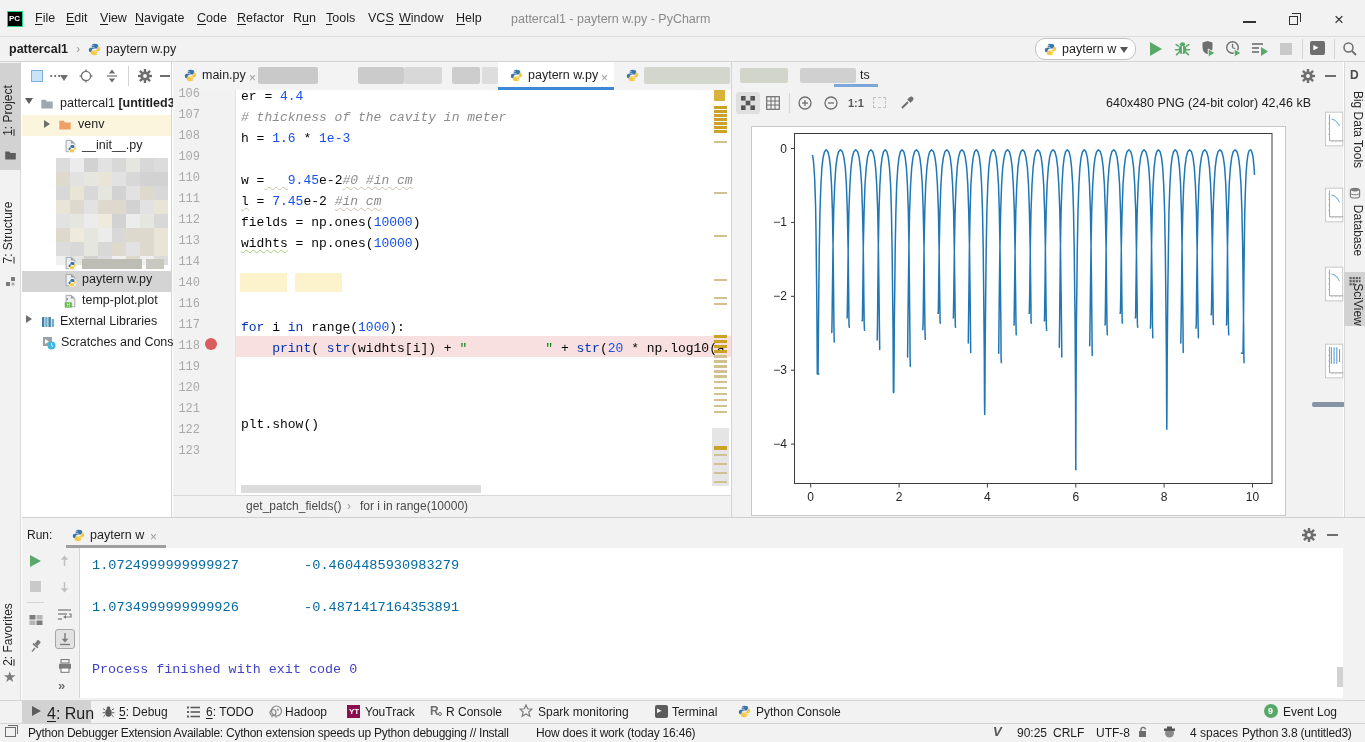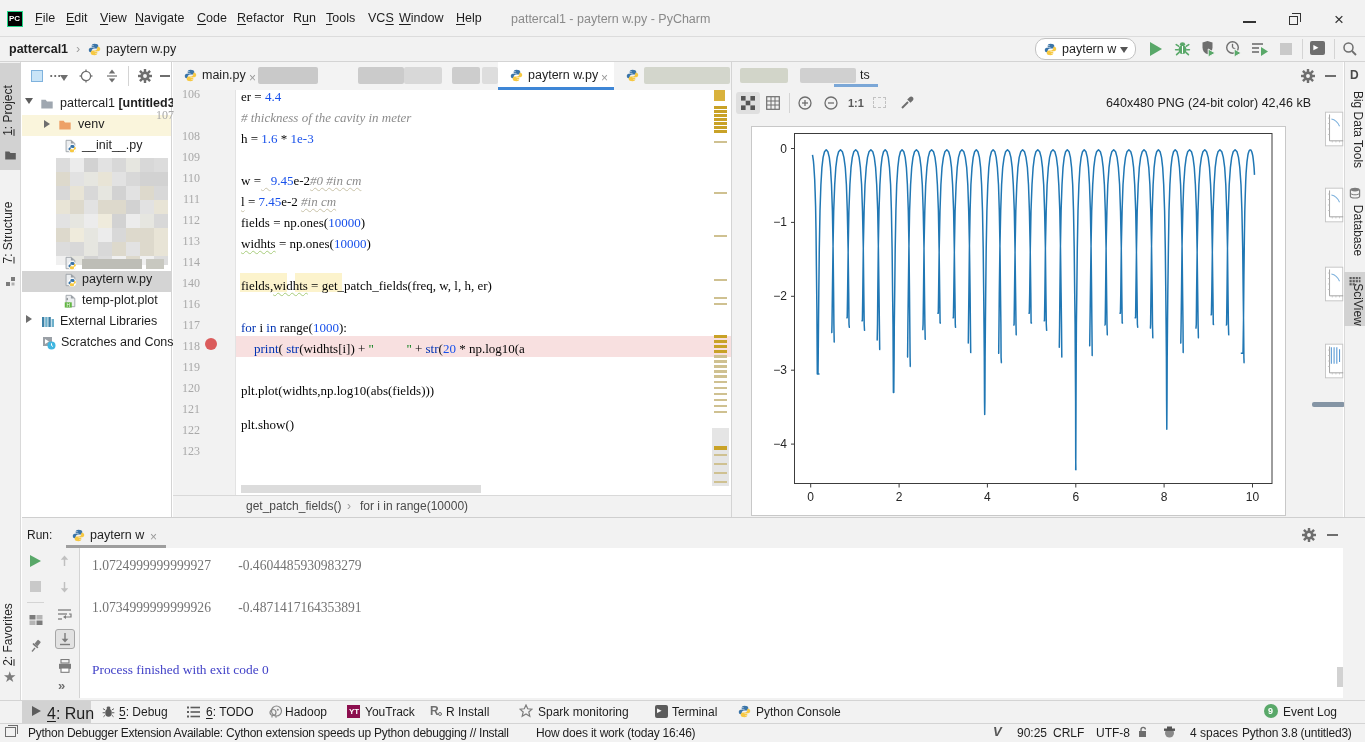--- a/index.html
+++ b/index.html
@@ -1,18 +1,18 @@
 <!DOCTYPE html>
 <html><head><meta charset="utf-8"><style>
 *{margin:0;padding:0;box-sizing:border-box}
 html,body{width:1365px;height:742px;overflow:hidden;background:#fff;
   font-family:"Liberation Sans",sans-serif;-webkit-font-smoothing:antialiased}
 .abs{position:absolute}
 .t{position:absolute;white-space:pre;color:#1e1e1e;font-size:12.5px}
-.mono{font-family:Liberation Serif, serif}
+.mono{font-family:Liberation Mono, monospace}
 u{text-decoration-thickness:1px;text-underline-offset:2px}
 </style></head><body>
 
 <div class="abs" style="left:0;top:0;width:1365px;height:37px;background:#f2f2f2;border-bottom:1px solid #dcdcdc"></div>
 <div class="abs" style="left:7px;top:11px;width:16px;height:16px;background:#000;border:1px solid #21d789"></div>
 <div class="t" style="left:9px;top:14px;font-size:8px;font-weight:bold;color:#fff">PC</div>
 <div class="t" style="left:35px;top:11px"><u>F</u>ile</div>
 <div class="t" style="left:66px;top:11px"><u>E</u>dit</div>
 <div class="t" style="left:100px;top:11px"><u>V</u>iew</div>
 <div class="t" style="left:135px;top:11px"><u>N</u>avigate</div>
@@ -274,21 +274,21 @@
 <div class="abs" style="left:601px;top:71px;font-size:12px;color:#9a9a9a">×</div>
 <div class="abs" style="left:498px;top:87px;width:116px;height:3px;background:#3e86d6"></div>
 <svg style="position:absolute;left:626px;top:69px" width="13" height="13" viewBox="0 0 16 16">
     <path fill="#3a74a8" d="M7.9 1c-2 0-3.3.9-3.3 2.4v1.8h3.5v.7H3.4C1.9 5.9 1 7.1 1 8.7c0 1.6.9 2.8 2.4 2.8h1.2V9.6c0-1.5 1.3-2.7 2.8-2.7h2.9c1.3 0 2.3-1 2.3-2.3V3.4C12.6 1.9 11 1 7.9 1zM6.1 2.6a.7.7 0 1 1 0 1.4.7.7 0 0 1 0-1.4z"></path>
     <path fill="#f6c842" d="M8.1 15c2 0 3.3-.9 3.3-2.4v-1.8H7.9v-.7h4.7c1.5 0 2.4-1.2 2.4-2.8 0-1.6-.9-2.8-2.4-2.8h-1.2v1.9c0 1.5-1.3 2.7-2.8 2.7H5.7c-1.3 0-2.3 1-2.3 2.3v1.2C3.4 14.1 5 15 8.1 15zm1.8-1.6a.7.7 0 1 1 0-1.4.7.7 0 0 1 0 1.4z"></path>
   </svg>
 <div class="abs" style="left:644px;top:67px;width:86px;height:17px;background:#d3d6cc;border-radius:2px"></div>
 <div class="abs" style="left:173px;top:90px;width:62px;height:405px;background:#f2f2f2"></div>
 <div class="abs" style="left:235px;top:90px;width:1px;height:405px;background:#e3e3e3"></div>
 <div class="mono abs" style="left:156px;top:87.0px;width:44px;text-align:right;font-size:12px;color:#a9a9a9">106</div>
-<div class="mono abs" style="left:156px;top:108.0px;width:44px;font-size:12px;color:#a9a9a9">107</div>
+<div class="mono abs" style="left:156px;top:108.0px;width:44px;text-align:right;font-size:12px;color:#a9a9a9">107</div>
 <div class="mono abs" style="left:156px;top:129.0px;width:44px;text-align:right;font-size:12px;color:#a9a9a9">108</div>
 <div class="mono abs" style="left:156px;top:150.0px;width:44px;text-align:right;font-size:12px;color:#a9a9a9">109</div>
 <div class="mono abs" style="left:156px;top:171.0px;width:44px;text-align:right;font-size:12px;color:#a9a9a9">110</div>
 <div class="mono abs" style="left:156px;top:192.0px;width:44px;text-align:right;font-size:12px;color:#a9a9a9">111</div>
 <div class="mono abs" style="left:156px;top:213.0px;width:44px;text-align:right;font-size:12px;color:#a9a9a9">112</div>
 <div class="mono abs" style="left:156px;top:234.0px;width:44px;text-align:right;font-size:12px;color:#a9a9a9">113</div>
 <div class="mono abs" style="left:156px;top:255.0px;width:44px;text-align:right;font-size:12px;color:#a9a9a9">114</div>
 <div class="mono abs" style="left:156px;top:276.0px;width:44px;text-align:right;font-size:12px;color:#a9a9a9">140</div>
 <div class="mono abs" style="left:156px;top:297.0px;width:44px;text-align:right;font-size:12px;color:#a9a9a9">116</div>
 <div class="mono abs" style="left:156px;top:318.0px;width:44px;text-align:right;font-size:12px;color:#a9a9a9">117</div>
@@ -303,24 +303,22 @@
 <div class="abs" style="left:240px;top:273px;width:47px;height:19px;background:#fcf3cc"></div>
 <div class="abs" style="left:295px;top:273px;width:47px;height:19px;background:#fcf3cc"></div>
 <div class="abs" style="left:236px;top:90px;width:495px;height:405px;overflow:hidden">
     <div class="mono abs" style="left:5px;top:-1.5px;font-size:13px;white-space:pre;color:#070707">er = <span style="color:#1750eb">4.4</span></div>
     <div class="mono abs" style="left:5px;top:19.5px;font-size:13px;white-space:pre;color:#070707"><span style="color:#8c8c8c;font-style:italic"># thickness of the cavity in meter</span></div>
     <div class="mono abs" style="left:5px;top:40.5px;font-size:13px;white-space:pre;color:#070707">h = <span style="color:#1750eb">1.6</span> * <span style="color:#1750eb">1e-3</span></div>
     <div class="mono abs" style="left:5px;top:82.5px;font-size:13px;white-space:pre;color:#070707">w =<span style="text-decoration:underline wavy #c8c2a8 1px;text-underline-offset:2px">   </span><span style="color:#1750eb">9.45</span>e-2<span style="color:#8c8c8c;font-style:italic"><span style="text-decoration:underline wavy #c8c2a8 1px;text-underline-offset:2px">#0 #in cm</span></span></div>
     <div class="mono abs" style="left:5px;top:103.5px;font-size:13px;white-space:pre;color:#070707"><span style="text-decoration:underline wavy #c8c2a8 1px;text-underline-offset:2px">l</span> = <span style="color:#1750eb">7.45</span>e-2 <span style="color:#8c8c8c;font-style:italic"><span style="text-decoration:underline wavy #c8c2a8 1px;text-underline-offset:2px">#in cm</span></span></div>
     <div class="mono abs" style="left:5px;top:124.5px;font-size:13px;white-space:pre;color:#070707">fields = np.ones(<span style="color:#1750eb">10000</span>)</div>
     <div class="mono abs" style="left:5px;top:145.5px;font-size:13px;white-space:pre;color:#070707"><span style="text-decoration:underline wavy #a8cc7c 1px;text-underline-offset:2px">widhts</span> = np.ones(<span style="color:#1750eb">10000</span>)</div>
-    <div class="mono abs" style="left:5px;top:187.5px;font-size:13px;white-space:pre;color:#070707">fields,<span style="text-decoration:underline wavy #a8cc7c 1px;text-underline-offset:2px">widhts</span> = get_patch_fields(freq, w, l, h, er)</div>
     <div class="mono abs" style="left:5px;top:229.5px;font-size:13px;white-space:pre;color:#070707"><span style="color:#0033b3">for</span> i <span style="color:#0033b3">in</span> range(<span style="color:#1750eb">1000</span>):</div>
     <div class="mono abs" style="left:5px;top:250.5px;font-size:13px;white-space:pre;color:#070707">    <span style="color:#0033b3">print</span>( <span style="color:#0033b3">str</span>(widhts[i]) + <span style="color:#067d17">"          "</span> + <span style="color:#0033b3">str</span>(<span style="color:#1750eb">20</span> * np.log10(a</div>
-    <div class="mono abs" style="left:5px;top:292.5px;font-size:13px;white-space:pre;color:#070707">plt.plot(widhts,np.log10(abs(fields)))</div>
     <div class="mono abs" style="left:5px;top:327px;font-size:13px;white-space:pre;color:#070707">plt.show()</div>
   </div>
 <div style="position:absolute;left:714px;top:90px;width:11px;height:11px;background:#d9b23c"></div>
 <div style="position:absolute;left:714px;top:106px;width:13px;height:2.5px;background:#c9a227"></div>
 <div style="position:absolute;left:714px;top:110px;width:13px;height:2.5px;background:#c9a227"></div>
 <div style="position:absolute;left:714px;top:114px;width:13px;height:2.5px;background:#c9a227"></div>
 <div style="position:absolute;left:714px;top:118px;width:13px;height:2.5px;background:#c9a227"></div>
 <div style="position:absolute;left:714px;top:122px;width:13px;height:2.5px;background:#c9a227"></div>
 <div style="position:absolute;left:714px;top:126px;width:13px;height:2.5px;background:#c9a227"></div>
 <div style="position:absolute;left:714px;top:130px;width:13px;height:2.5px;background:#c9a227"></div>
@@ -588,21 +586,21 @@
 <line x1="7" y1="1" x2="7" y2="8" stroke="#7c7c7c" stroke-width="1.4"></line>
     <path d="M7 10.5 3.6 6.8h6.8z" fill="#7c7c7c"></path>
 <line x1="2" y1="12.5" x2="12" y2="12.5" stroke="#7c7c7c" stroke-width="1.4"></line>
   </svg>
 <svg class="abs" style="left:58px;top:659px" width="14" height="14" viewBox="0 0 14 14">
 <rect x="3" y="0.5" width="8" height="3.5" fill="none" stroke="#7c7c7c" stroke-width="1.1"></rect>
 <rect x="1" y="4.8" width="12" height="5" fill="#7c7c7c"></rect>
 <rect x="3" y="9" width="8" height="4.3" fill="#fff" stroke="#7c7c7c" stroke-width="1.1"></rect>
   </svg>
 <div class="abs" style="left:58px;top:678px;font-size:13px;color:#6e6e6e;font-weight:bold;position:absolute">»</div>
-<div class="mono abs" style="left:92px;top:554.5px;font-size:13.6px;white-space:pre;color:#737373;line-height:21.4px">1.0724999999999927        -0.4604485930983279
+<div class="mono abs" style="left:92px;top:554.5px;font-size:13.6px;white-space:pre;color:#0369a1;line-height:21.4px">1.0724999999999927        -0.4604485930983279
 
 1.0734999999999926        -0.4871417164353891</div>
 <div class="mono abs" style="left:92px;top:661.5px;font-size:13.4px;white-space:pre;color:#4242c8">Process finished with exit code 0</div>
 <div class="abs" style="left:1337px;top:667px;width:6px;height:20px;background:#d2d2d2"></div>
 <div class="abs" style="left:0;top:700px;width:1365px;height:23px;background:#f2f2f2;border-top:1px solid #d4d4d4"></div>
 <div class="abs" style="left:0;top:723px;width:1365px;height:19px;background:#f2f2f2;border-top:1px solid #d4d4d4"></div>
 <div class="abs" style="left:22px;top:701px;width:69px;height:22px;background:#d2d2d2"></div>
 <div class="abs" style="left:32px;top:706px;width:0;height:0;border-left:9px solid #5c5c5c;border-top:5.5px solid transparent;border-bottom:5.5px solid transparent"></div>
 <div class="t" style="left:47px;top:705px;font-size:16px"><u>4</u>: Run</div>
 <svg class="abs" style="left:102px;top:705px" width="13" height="13" viewBox="0 0 16 16">
@@ -631,21 +629,21 @@
 <circle cx="9.8" cy="5.8" r="1" fill="#8a8a8a"></circle>
 <line x1="4" y1="11.5" x2="4" y2="13.5" stroke="#8a8a8a" stroke-width="1.2"></line>
 <line x1="8" y1="11.8" x2="8" y2="13.8" stroke="#8a8a8a" stroke-width="1.2"></line>
   </svg>
 <div class="t" style="left:285px;top:705px;font-size:12px">Hadoop</div>
 <div class="abs" style="left:347px;top:705px;width:13px;height:13px;background:#8c0e4e"></div>
 <div class="abs" style="left:349px;top:707px;font-size:8px;color:#fff;font-weight:bold;position:absolute;font-family:'Liberation Sans'">YT</div>
 <div class="t" style="left:365px;top:705px;font-size:12px">YouTrack</div>
 <div class="t" style="left:430px;top:704px;font-size:12px;color:#6e6e6e;font-weight:bold">R</div>
 <div class="abs" style="left:438px;top:712px;width:4px;height:4px;border:1.2px solid #6e6e6e;border-radius:50%"></div>
-<div class="t" style="left:446px;top:705px;font-size:12px">R Install</div>
+<div class="t" style="left:446px;top:705px;font-size:12px">R Console</div>
 <svg class="abs" style="left:519px;top:704px" width="14" height="14" viewBox="0 0 14 14">
 <path d="M7 1l1.7 3.8 4.3.4-3.2 2.8 1 4.2L7 10l-3.8 2.2 1-4.2L1 5.2l4.3-.4z" fill="none" stroke="#7c7c7c" stroke-width="1.2"></path>
   </svg>
 <div class="t" style="left:538px;top:705px;font-size:12px">Spark monitoring</div>
 <div class="abs" style="left:655px;top:705px;width:13px;height:13px;background:#5c5c5c;border-radius:2px"></div>
 <div class="abs" style="left:657px;top:705px;font-size:9px;color:#fff;position:absolute;font-family:'Liberation Mono'">▸</div>
 <div class="t" style="left:672px;top:705px;font-size:12px">Terminal</div>
 <svg style="position:absolute;left:738px;top:705px" width="13" height="13" viewBox="0 0 16 16">
     <path fill="#3a74a8" d="M7.9 1c-2 0-3.3.9-3.3 2.4v1.8h3.5v.7H3.4C1.9 5.9 1 7.1 1 8.7c0 1.6.9 2.8 2.4 2.8h1.2V9.6c0-1.5 1.3-2.7 2.8-2.7h2.9c1.3 0 2.3-1 2.3-2.3V3.4C12.6 1.9 11 1 7.9 1zM6.1 2.6a.7.7 0 1 1 0 1.4.7.7 0 0 1 0-1.4z"></path>
     <path fill="#f6c842" d="M8.1 15c2 0 3.3-.9 3.3-2.4v-1.8H7.9v-.7h4.7c1.5 0 2.4-1.2 2.4-2.8 0-1.6-.9-2.8-2.4-2.8h-1.2v1.9c0 1.5-1.3 2.7-2.8 2.7H5.7c-1.3 0-2.3 1-2.3 2.3v1.2C3.4 14.1 5 15 8.1 15zm1.8-1.6a.7.7 0 1 1 0-1.4.7.7 0 0 1 0 1.4z"></path>

